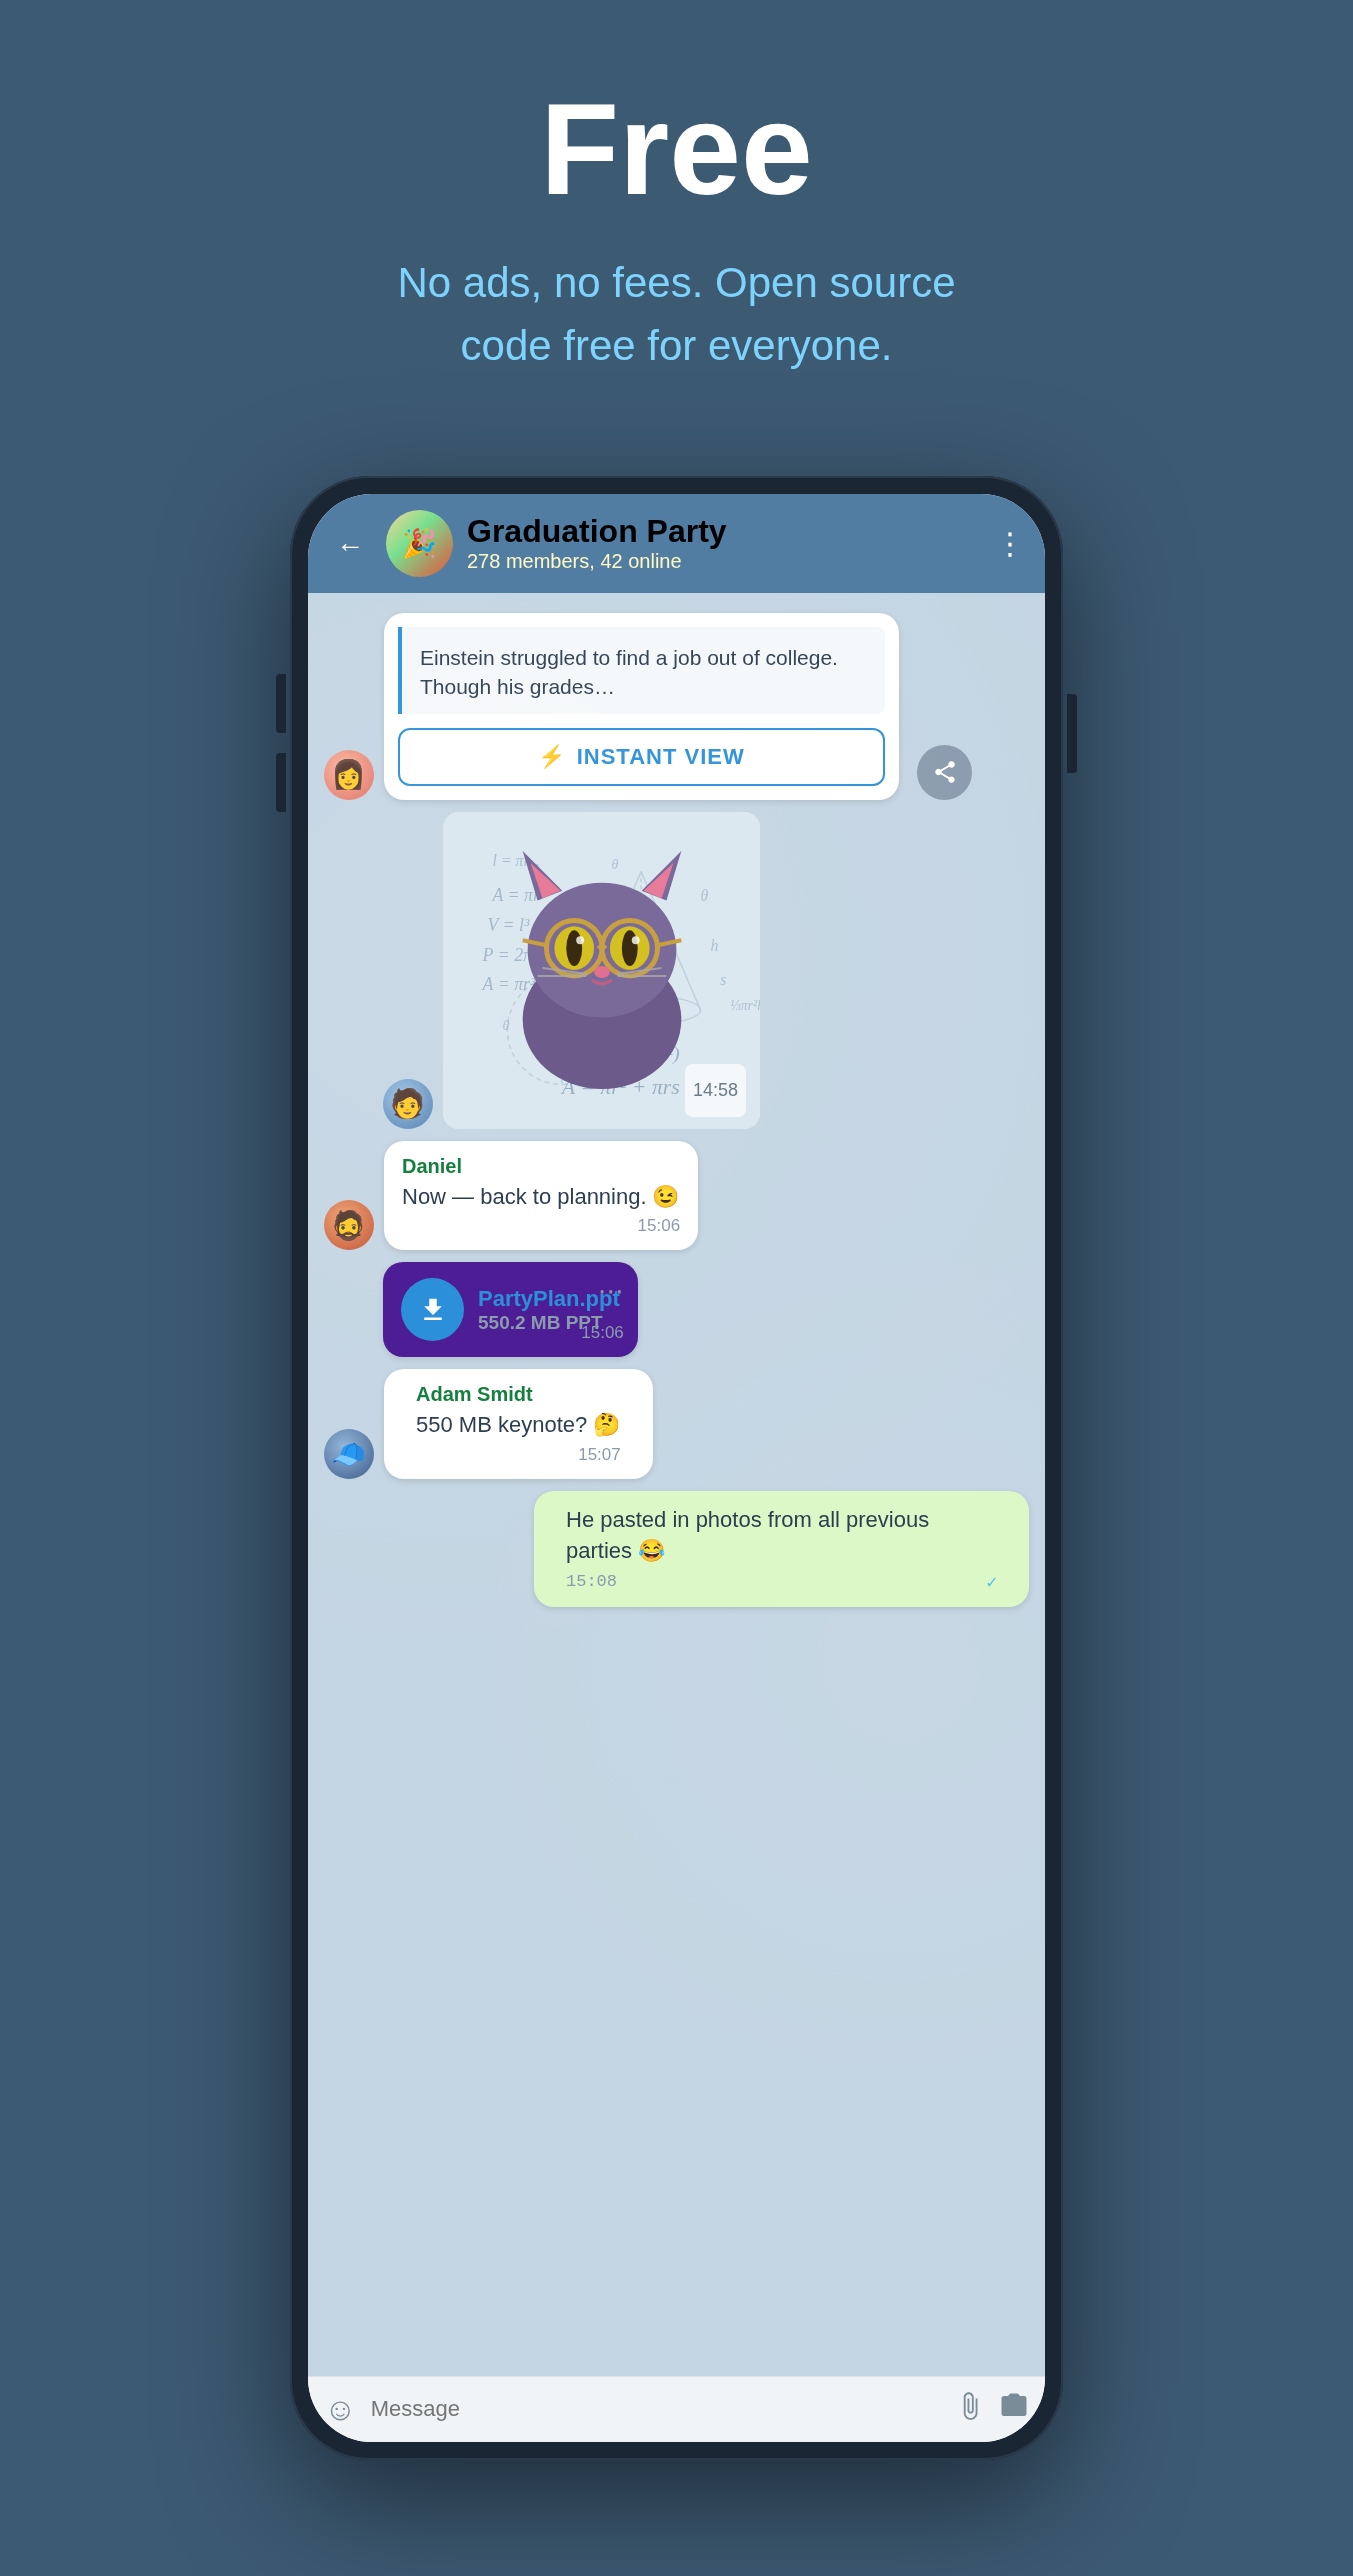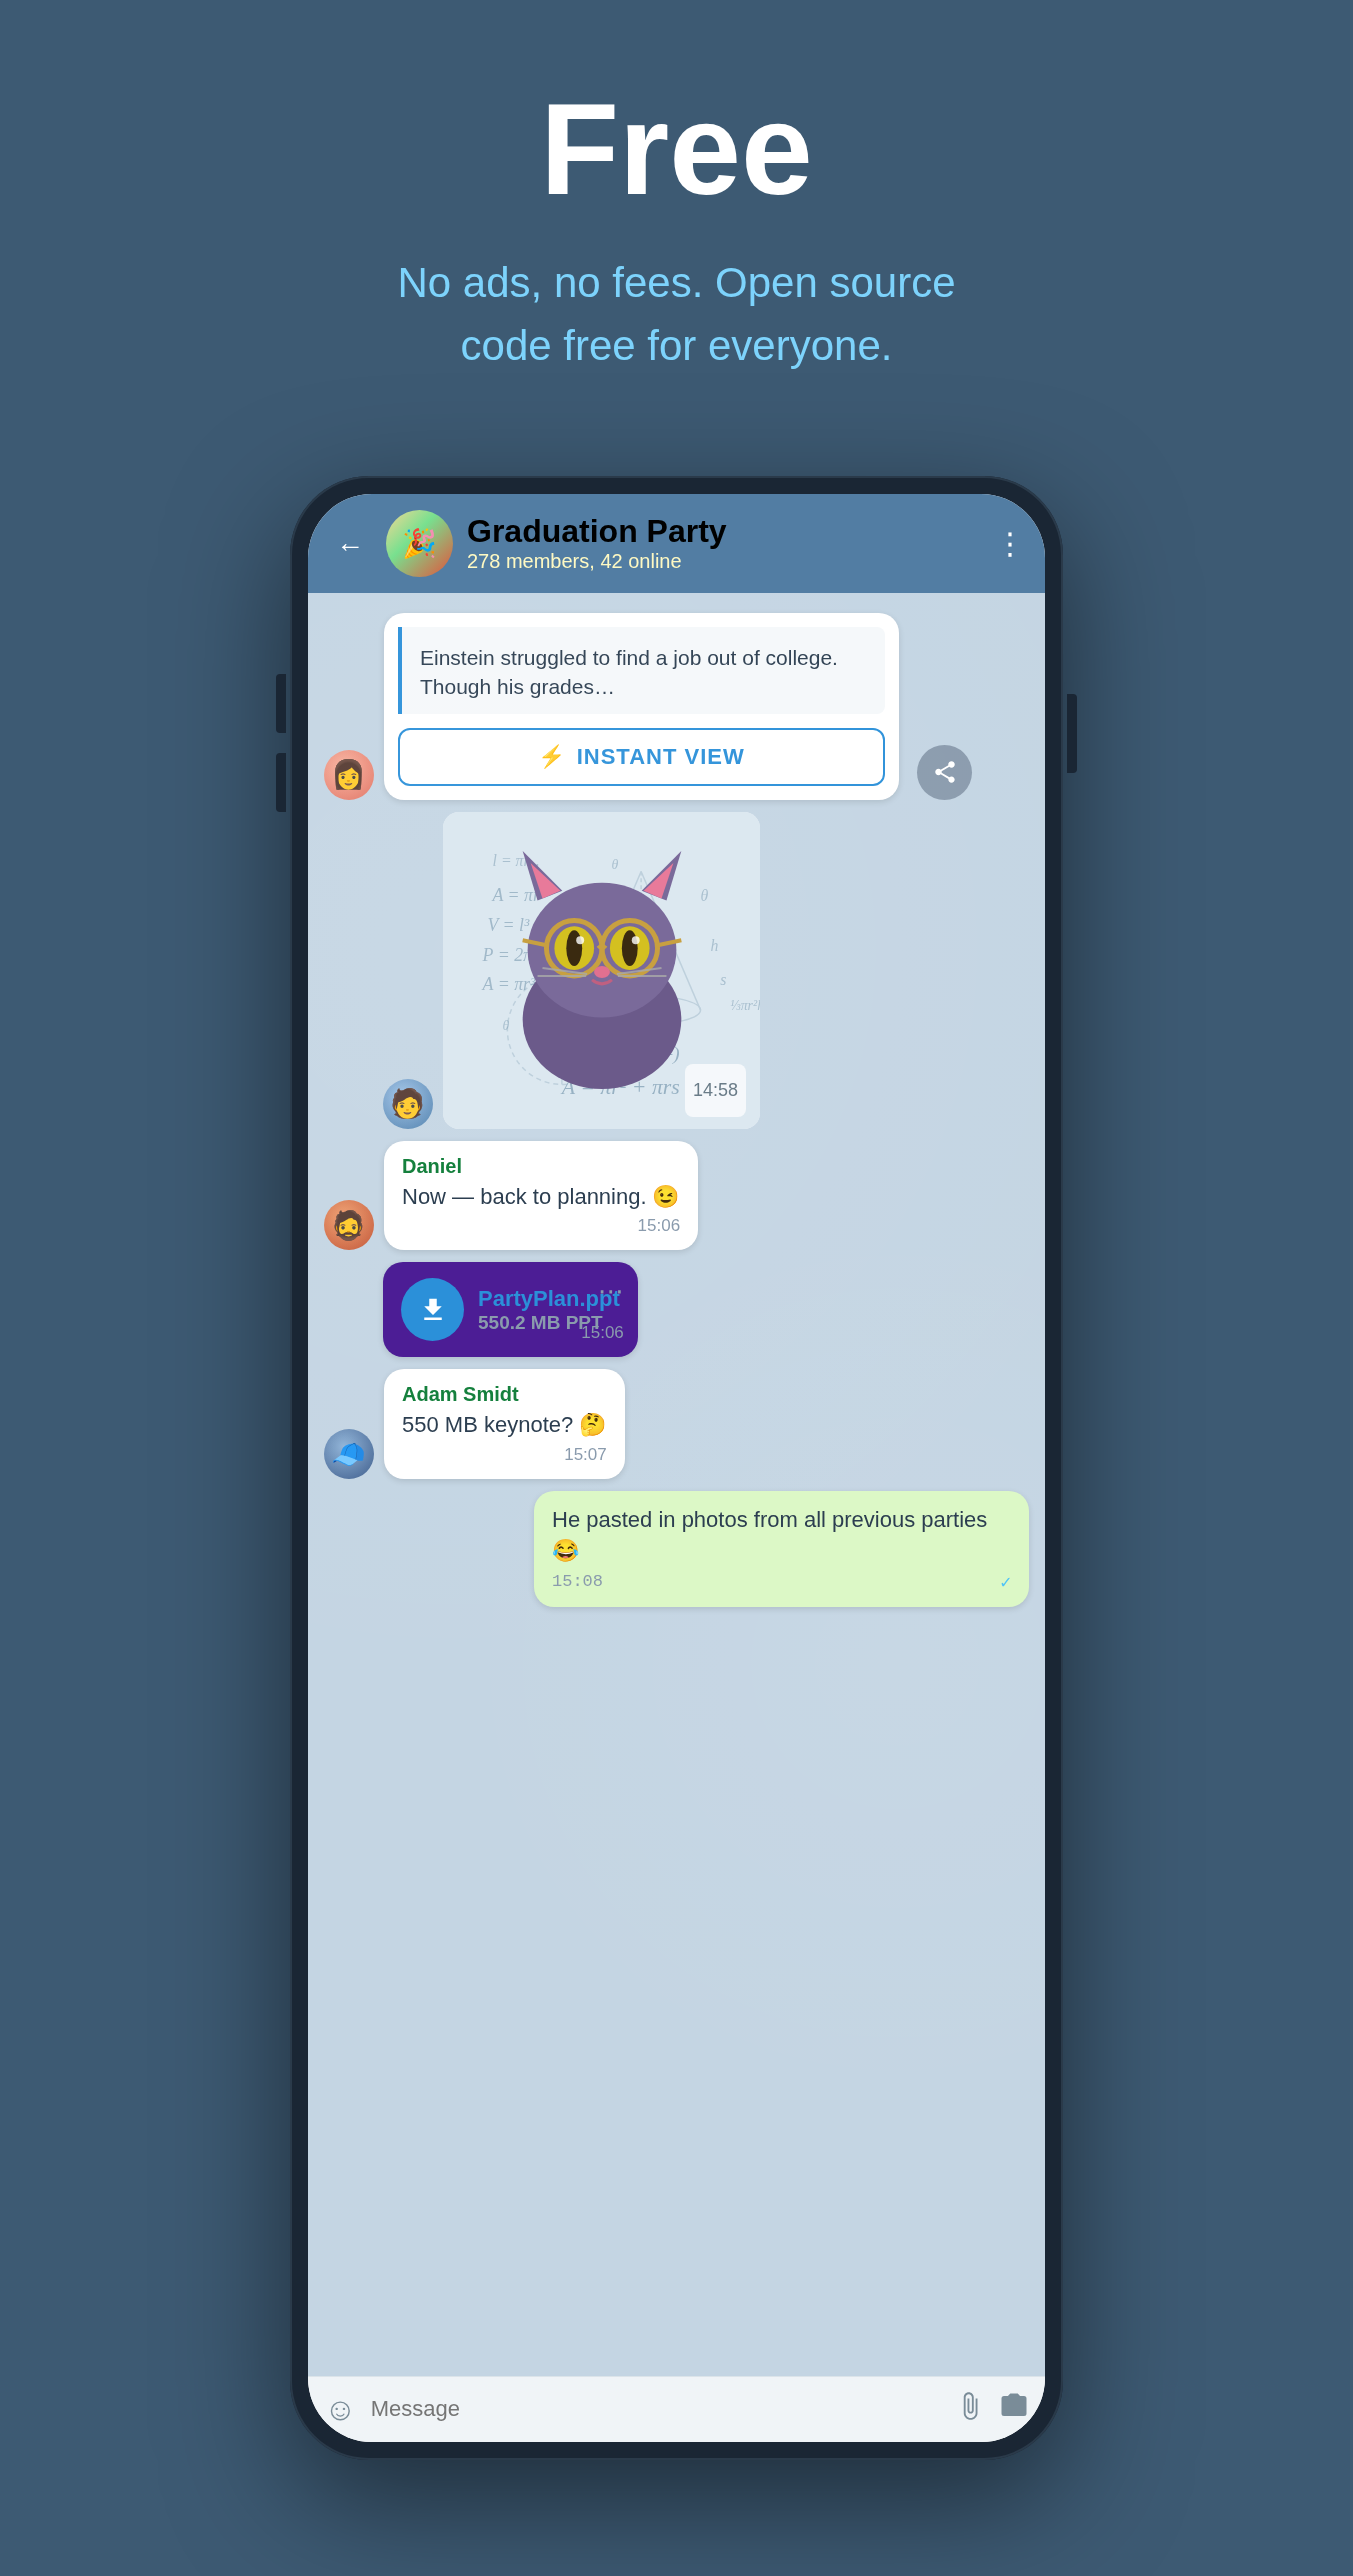--- a/index.html
+++ b/index.html
@@ -180,21 +180,21 @@
       border-radius: 50%;
       flex-shrink: 0;
       overflow: hidden;
       background: #7aa0c0;
     }
 
     
     .bubble {
       background: white;
       border-radius: 20px;
-      padding: 14px 18px;
+      padding: 14px 32px;
       max-width: 495px;
       position: relative;
       box-shadow: 0 2px 6px rgba(0,0,0,0.12);
     }
 
     .bubble.outgoing {
       background: #dcf8c6;
     }
 
     .bubble-sender {

